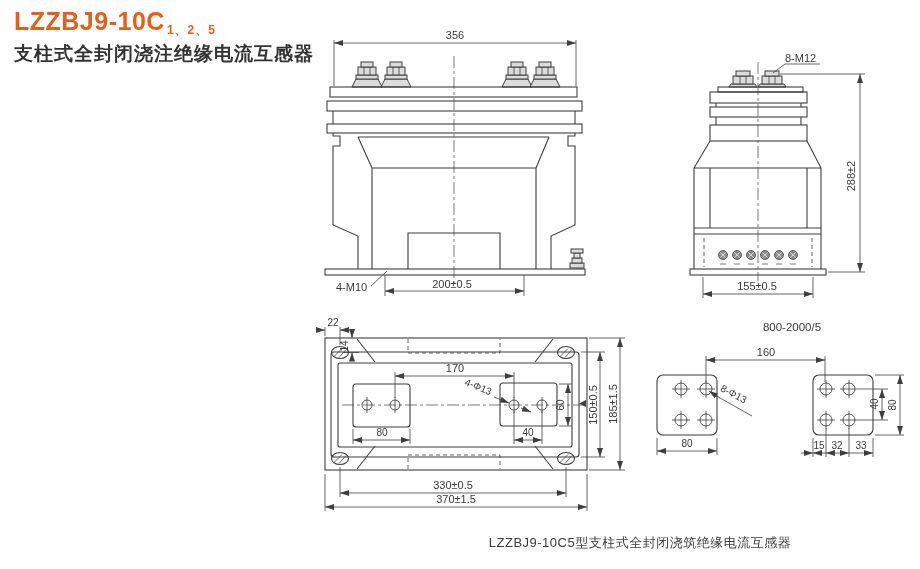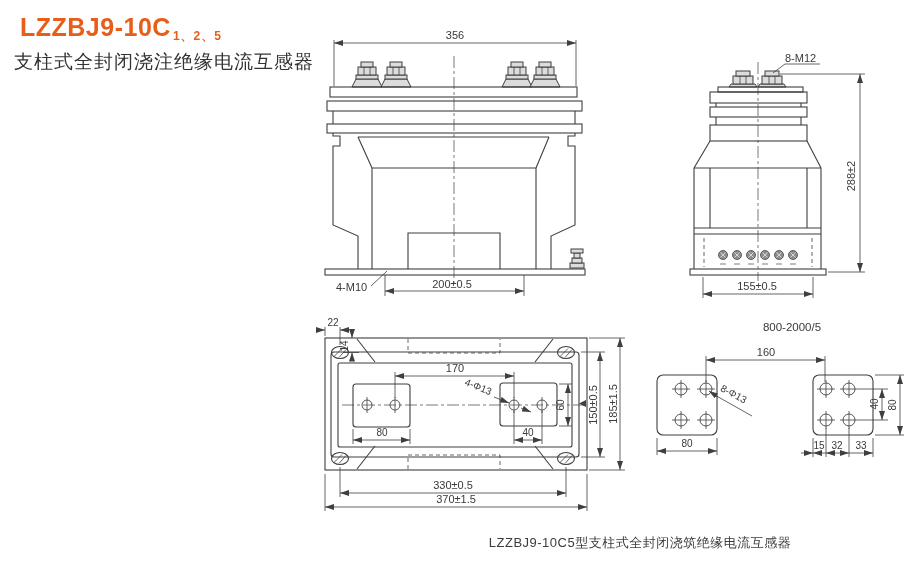--- a/index.html
+++ b/index.html
@@ -1,22 +1,22 @@
 <!DOCTYPE html>
 <html style="--accent: #e85d17; --line: #3f3f3f;"><head>
 <meta charset="utf-8">
 <style>
   :root{ --accent:#e85d17; --line:#3f3f3f; --text:#333333; }
   html,body{margin:0;padding:0;background:#ffffff;}
   .page{position:relative;width:920px;height:569px;background:#fff;overflow:hidden;
         font-family:"Liberation Sans","DejaVu Sans",sans-serif;}
   header{position:absolute;left:14px;top:6px;}
-  .model{color:var(--accent);font-size:25px;font-weight:bold;letter-spacing:.5px;margin:6px;line-height:1.2;}
+  .model{color:var(--accent);font-size:25px;font-weight:bold;letter-spacing:.5px;margin:0;line-height:1.2;}
   .model .variants{font-size:12px;font-weight:bold;vertical-align:-4px;margin-left:2px;letter-spacing:1px;}
-  .subtitle{color:var(--text);font-size:19px;font-weight:400;margin-top:4px;letter-spacing:1px;}
+  .subtitle{color:var(--text);font-size:19px;font-weight:700;margin-top:4px;letter-spacing:1px;}
   svg{position:absolute;left:0;top:0;}
   
   .ol{fill:none;stroke:var(--line);stroke-width:1.1;stroke-linejoin:miter;}
   .fb{fill:#dcdcdc;stroke:var(--line);stroke-width:1;}
   .dim{fill:none;stroke:var(--line);stroke-width:0.8;}
   .cl{fill:none;stroke:var(--line);stroke-width:0.7;stroke-dasharray:12 3 3 3;}
   .hid{fill:none;stroke:var(--line);stroke-width:0.8;stroke-dasharray:4 3;}
   text{fill:#3a3a3a;font-size:11px;font-family:"Liberation Sans","DejaVu Sans",sans-serif;}
   text.s{font-size:10px;}
   text.cap{font-size:13px;fill:#3c3c3c;letter-spacing:.5px;}

